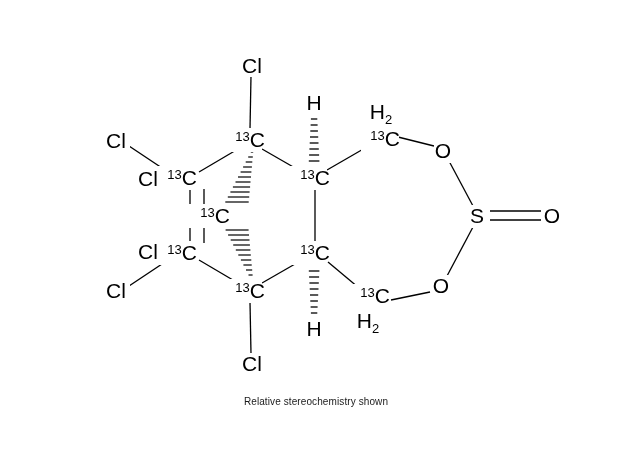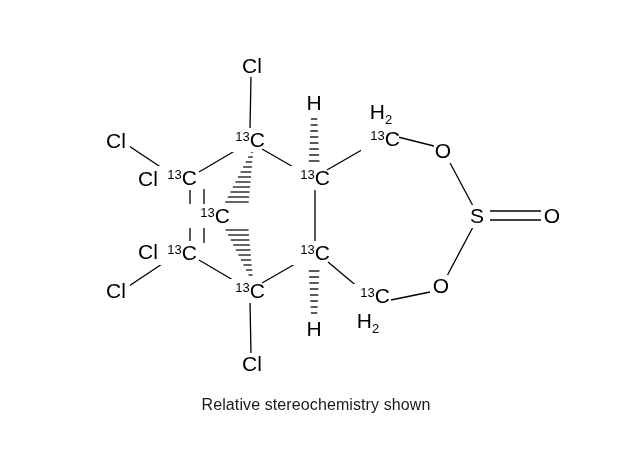--- a/index.html
+++ b/index.html
@@ -54,21 +54,21 @@
     fill: none;
     stroke-linecap: butt;
   }
   #caption {
     position: absolute;
     left: 0;
     top: 396px;
     width: 632px;
     text-align: center;
     font-family: "Liberation Sans", sans-serif;
-    font-size: 16px;
+    font-size: 10px;
     color: #1a1a1a;
     letter-spacing: 0.1px;
   }
 </style>
 </head>
 <body>
 
 <div id="canvas">
 
   <svg id="structure-svg" viewBox="0 0 632 461">

